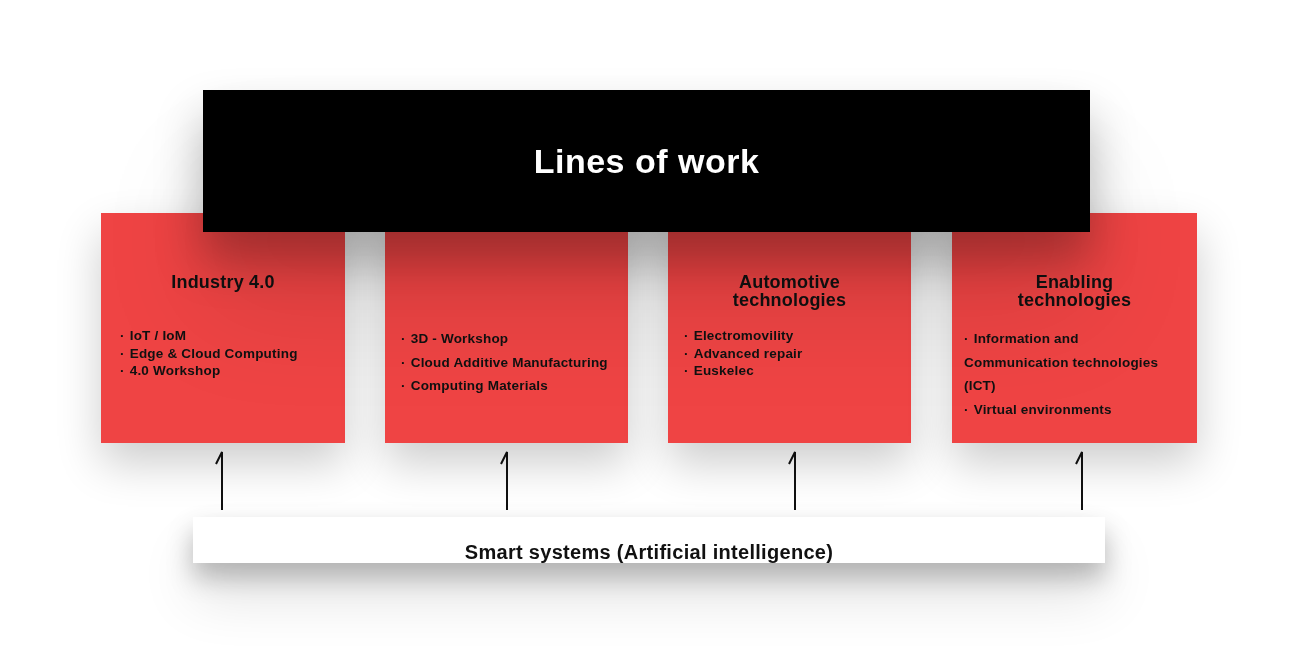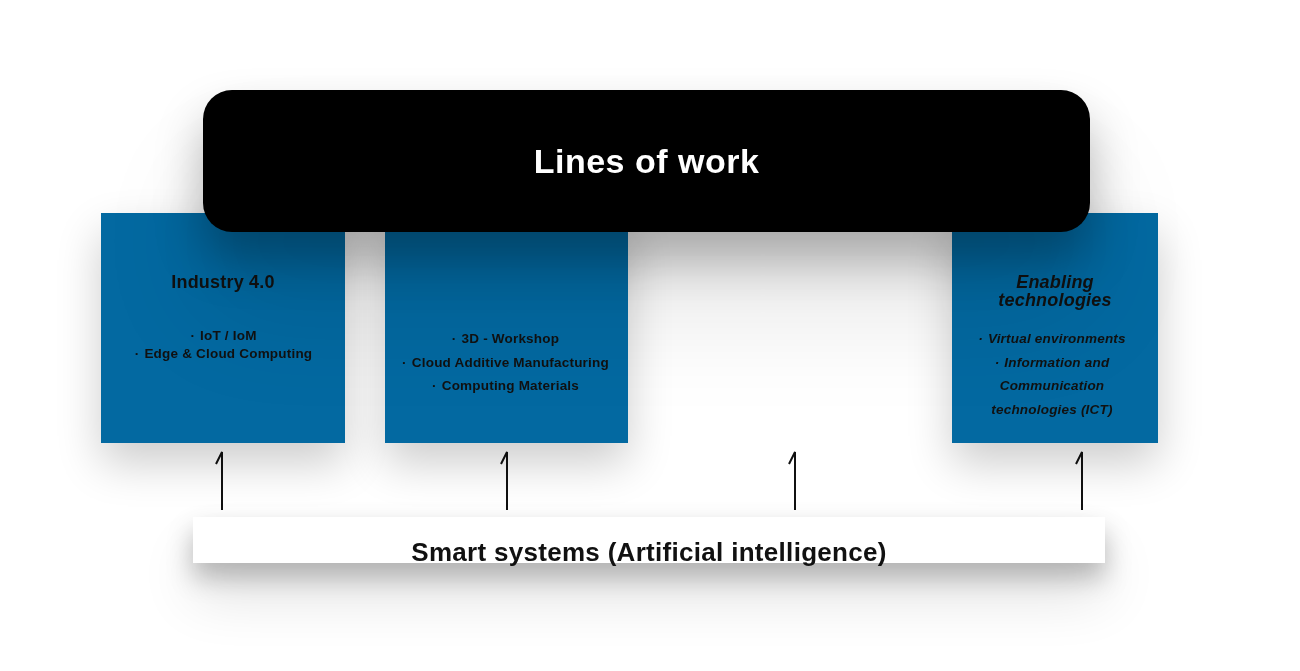--- a/index.html
+++ b/index.html
@@ -16,58 +16,56 @@
 
   
   .banner {
     position: absolute;
     left: 203px; top: 90px;
     width: 887px; height: 142px;
     background: #000000;
     display: flex; align-items: center; justify-content: center;
     z-index: 3;
     box-shadow: 0 28px 48px rgba(0,0,0,0.28), 0 80px 110px rgba(0,0,0,0.10);
-    border-radius: 29px;
   }
   .banner h1 {
     color: #ffffff;
     font-size: 34px;
     font-weight: 700;
     letter-spacing: 0.5px;
   }
 
   
   .card {
     position: absolute;
     top: 213px; height: 230px;
-    background: #0369a1;
+    background: #ef4444;
     z-index: 2;
     box-shadow: 0 20px 42px rgba(0,0,0,0.20);
   }
   .card.c1 { left: 101px;  width: 244px; }
   .card.c2 { left: 385px;  width: 243px; }
   .card.c3 { left: 668px;  width: 243px; }
-  .card.c4 { left: 952px;  width: 206px; font-style: italic; }
+  .card.c4 { left: 952px;  width: 245px; }
 
   .card h2 {
     margin: 60px auto 0 auto;
     max-width: 175px;
     text-align: center;
     font-size: 18px;
     font-weight: 700;
     line-height: 1.0;
     color: #111111;
     letter-spacing: 0.2px;
   }
 
   .card ul {
     position: absolute;
     left: 16px; right: 18px; top: 114px;
     list-style: none;
-    text-align: center;
   }
   .card.c1 ul { left: 19px; }
   .card.c4 ul { left: 12px; }
 
   .card li {
     font-size: 13.5px;
     font-weight: 700;
     color: #111111;
     letter-spacing: 0.2px;
   }
@@ -91,58 +89,67 @@
   .bottom-bar {
     position: absolute;
     left: 193px; top: 517px;
     width: 912px; height: 46px;
     background: #ffffff;
     display: flex; align-items: center; justify-content: center;
     z-index: 2;
     box-shadow: 0 14px 26px rgba(0,0,0,0.26), 0 34px 55px rgba(0,0,0,0.12);
   }
   .bottom-bar span {
-    font-size: 26px;
+    font-size: 20px;
     font-weight: 700;
     color: #111111;
     letter-spacing: 0.3px;
     margin-top: 24px;
   }
 </style>
 </head>
 <body>
 
 <div class="canvas">
 
   <div class="banner">
     <h1>Lines of work</h1>
   </div>
 
   <div class="card c1 lh-tight">
     <h2>Industry 4.0</h2>
     <ul>
       <li>IoT / IoM</li>
       <li>Edge &amp; Cloud Computing</li>
+      <li>4.0 Workshop</li>
     </ul>
   </div>
 
   <div class="card c2 lh-loose">
     <ul>
       <li>3D - Workshop</li>
       <li>Cloud Additive  Manufacturing</li>
       <li>Computing Materials</li>
     </ul>
   </div>
 
+  <div class="card c3 lh-tight">
+    <h2>Automotive technologies</h2>
+    <ul>
+      <li>Electromovility</li>
+      <li>Advanced repair</li>
+      <li>Euskelec</li>
+    </ul>
+  </div>
 
   <div class="card c4 lh-loose">
     <h2>Enabling technologies</h2>
     <ul>
+      <li>Information and Communication technologies (ICT)</li>
       <li>Virtual environments</li>
-      <li>Information and Communication technologies (ICT)</li>
     </ul>
   </div>
 
   <svg class="arrow a1" viewBox="0 0 16 64">
     <polyline points="4,15 10,3 10,61" fill="none" stroke="#111111" stroke-width="2"></polyline>
   </svg>
   <svg class="arrow a2" viewBox="0 0 16 64">
     <polyline points="4,15 10,3 10,61" fill="none" stroke="#111111" stroke-width="2"></polyline>
   </svg>
   <svg class="arrow a3" viewBox="0 0 16 64">

